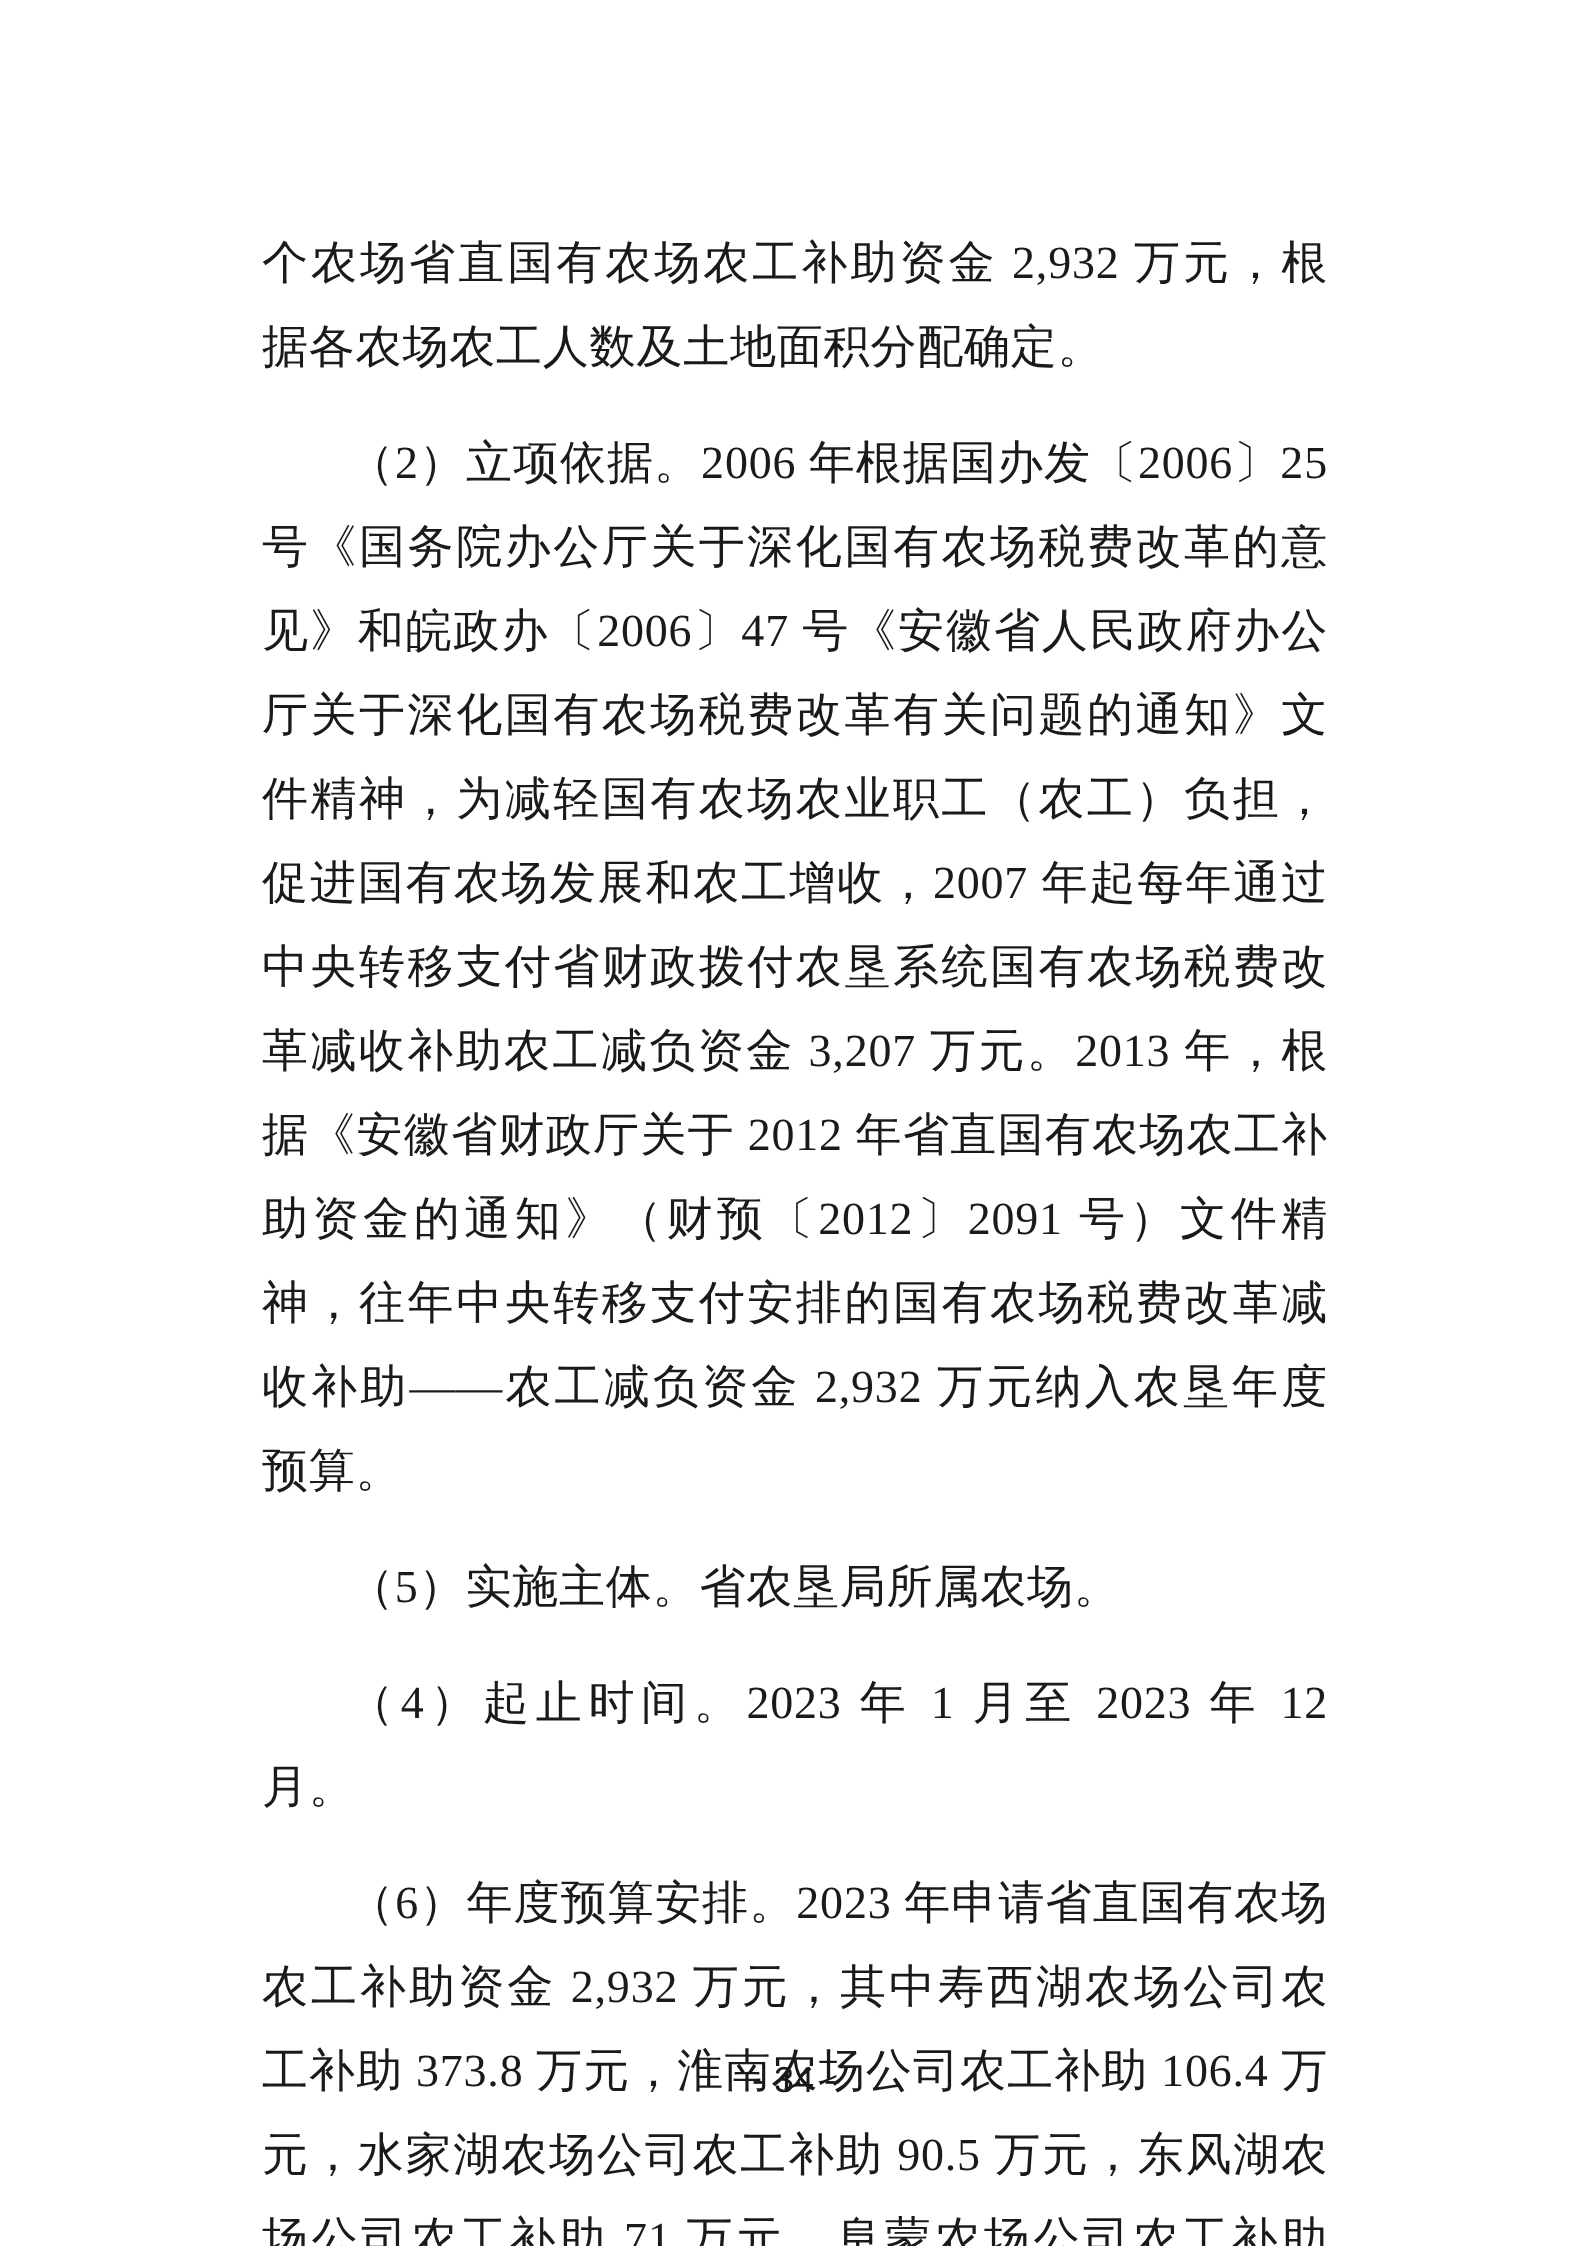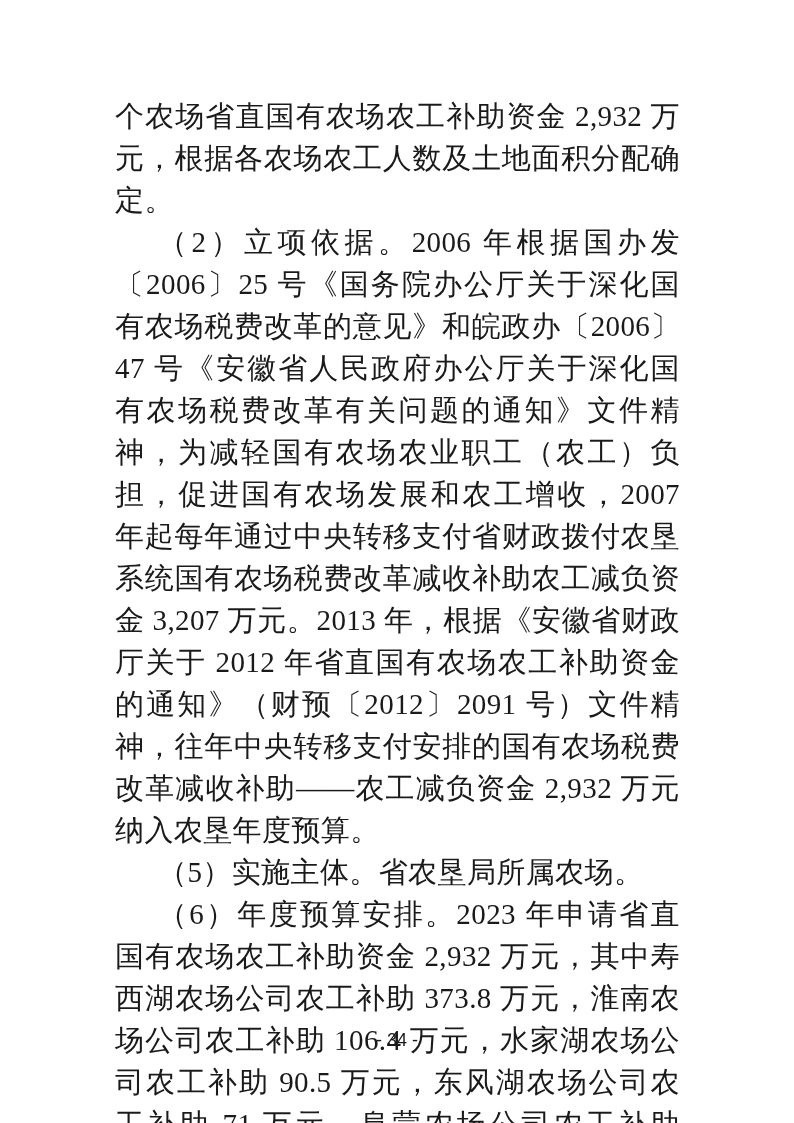--- a/index.html
+++ b/index.html
@@ -23,25 +23,25 @@
     height: 1123px;
     background: #ffffff;
   }
   .content {
     position: absolute;
     left: 115px;
     top: 95px;
     width: 565px;
   }
   .para {
-    font-size: 29px;
+    font-size: 23px;
     line-height: 42px;
     text-align: justify;
     text-justify: inter-ideograph;
-    margin: 0;
+    margin: 16px;
     letter-spacing: 0.4px;
     font-family: "Liberation Serif", "DejaVu Serif", serif;
   }
   .indent {
     text-indent: 43px;
   }
   .page-number {
     position: absolute;
     left: 0;
     top: 1030px;
@@ -54,16 +54,17 @@
   }
 </style>
 </head>
 <body>
 
 <div class="page">
   <div class="content">
     <p class="para">个农场省直国有农场农工补助资金 2,932 万元，根据各农场农工人数及土地面积分配确定。</p>
     <p class="para indent">（2）立项依据。2006 年根据国办发〔2006〕25 号《国务院办公厅关于深化国有农场税费改革的意见》和皖政办〔2006〕47 号《安徽省人民政府办公厅关于深化国有农场税费改革有关问题的通知》文件精神，为减轻国有农场农业职工（农工）负担，促进国有农场发展和农工增收，2007 年起每年通过中央转移支付省财政拨付农垦系统国有农场税费改革减收补助农工减负资金 3,207 万元。2013 年，根据《安徽省财政厅关于 2012 年省直国有农场农工补助资金的通知》（财预〔2012〕2091 号）文件精神，往年中央转移支付安排的国有农场税费改革减收补助——农工减负资金 2,932 万元纳入农垦年度预算。</p>
     <p class="para indent">（5）实施主体。省农垦局所属农场。</p>
+    <p class="para indent">（4）起止时间。2023 年 1 月至 2023 年 12 月。</p>
     <p class="para indent">（6）年度预算安排。2023 年申请省直国有农场农工补助资金 2,932 万元，其中寿西湖农场公司农工补助 373.8 万元，淮南农场公司农工补助 106.4 万元，水家湖农场公司农工补助 90.5 万元，东风湖农场公司农工补助 71 万元，阜蒙农场公司农工补助 49.5 万元，正阳关农场公司农工补</p>
   </div>
   <div class="page-number">- 34 -</div>
 </div>
 
 </body></html>

